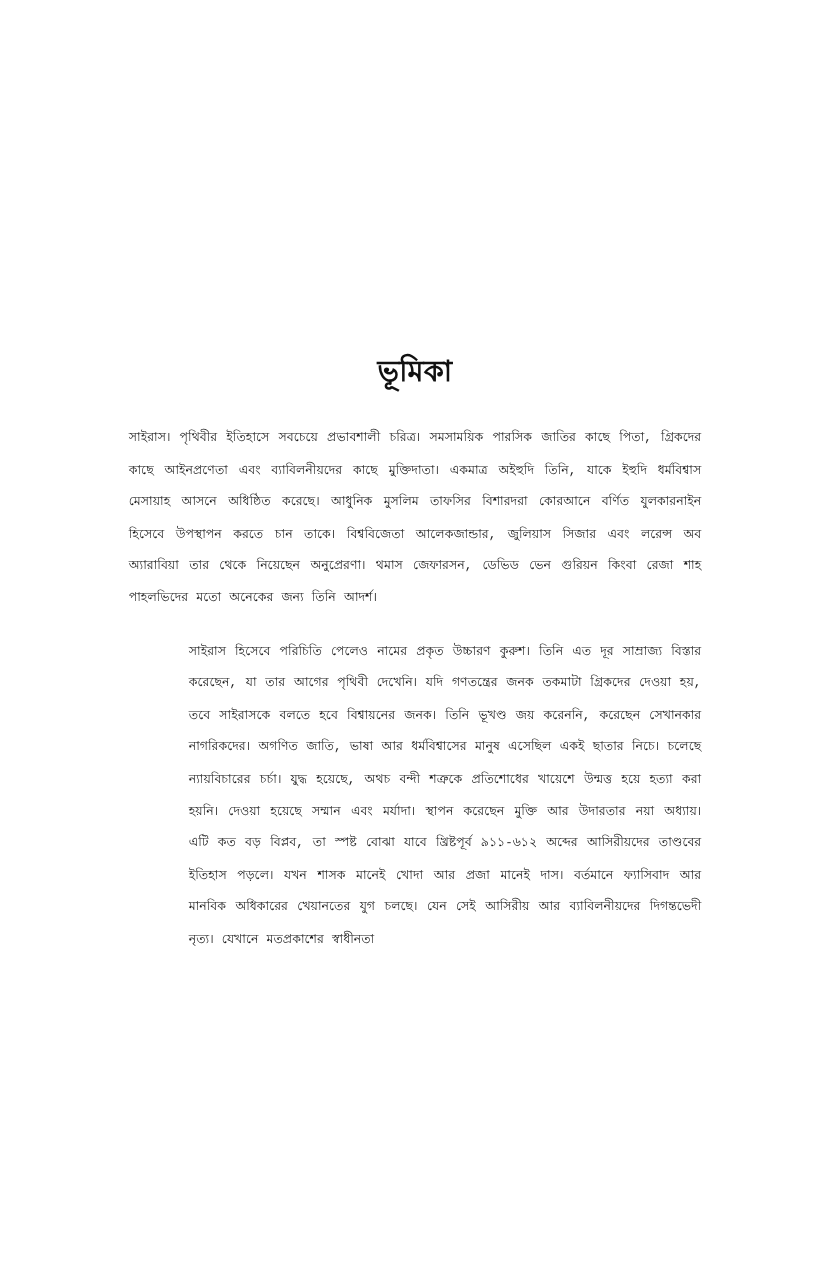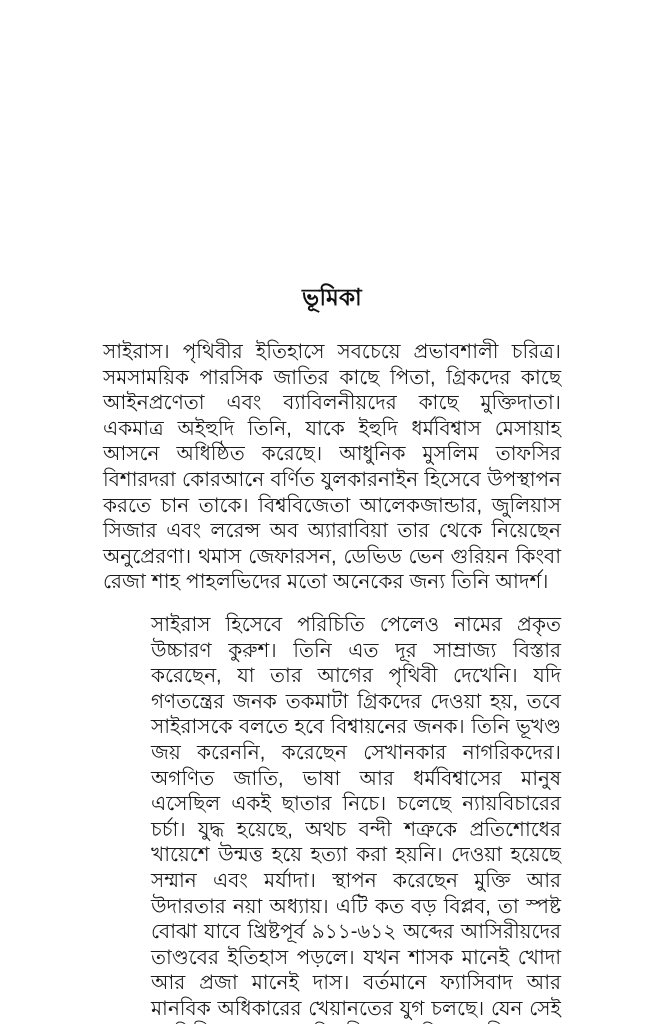--- a/index.html
+++ b/index.html
@@ -31,22 +31,22 @@
     font-size: 23px;
     font-weight: 700;
     color: #111111;
     text-align: center;
     line-height: 1.35;
     margin: 0 0 26px 0;
     letter-spacing: 0.2px;
   }
 
   .body-paragraph {
-    font-family: Liberation Sans, sans-serif;
-    font-size: 20px;
+    font-family: Liberation Mono, monospace;
+    font-size: 10px;
     color: #1a1a1a;
     text-align: justify;
     text-align-last: left;
     text-justify: inter-word;
     line-height: 25.6px;
     margin: 0 0 17px 0;
     word-spacing: 0.5px;
     hyphens: none;
   }
 

